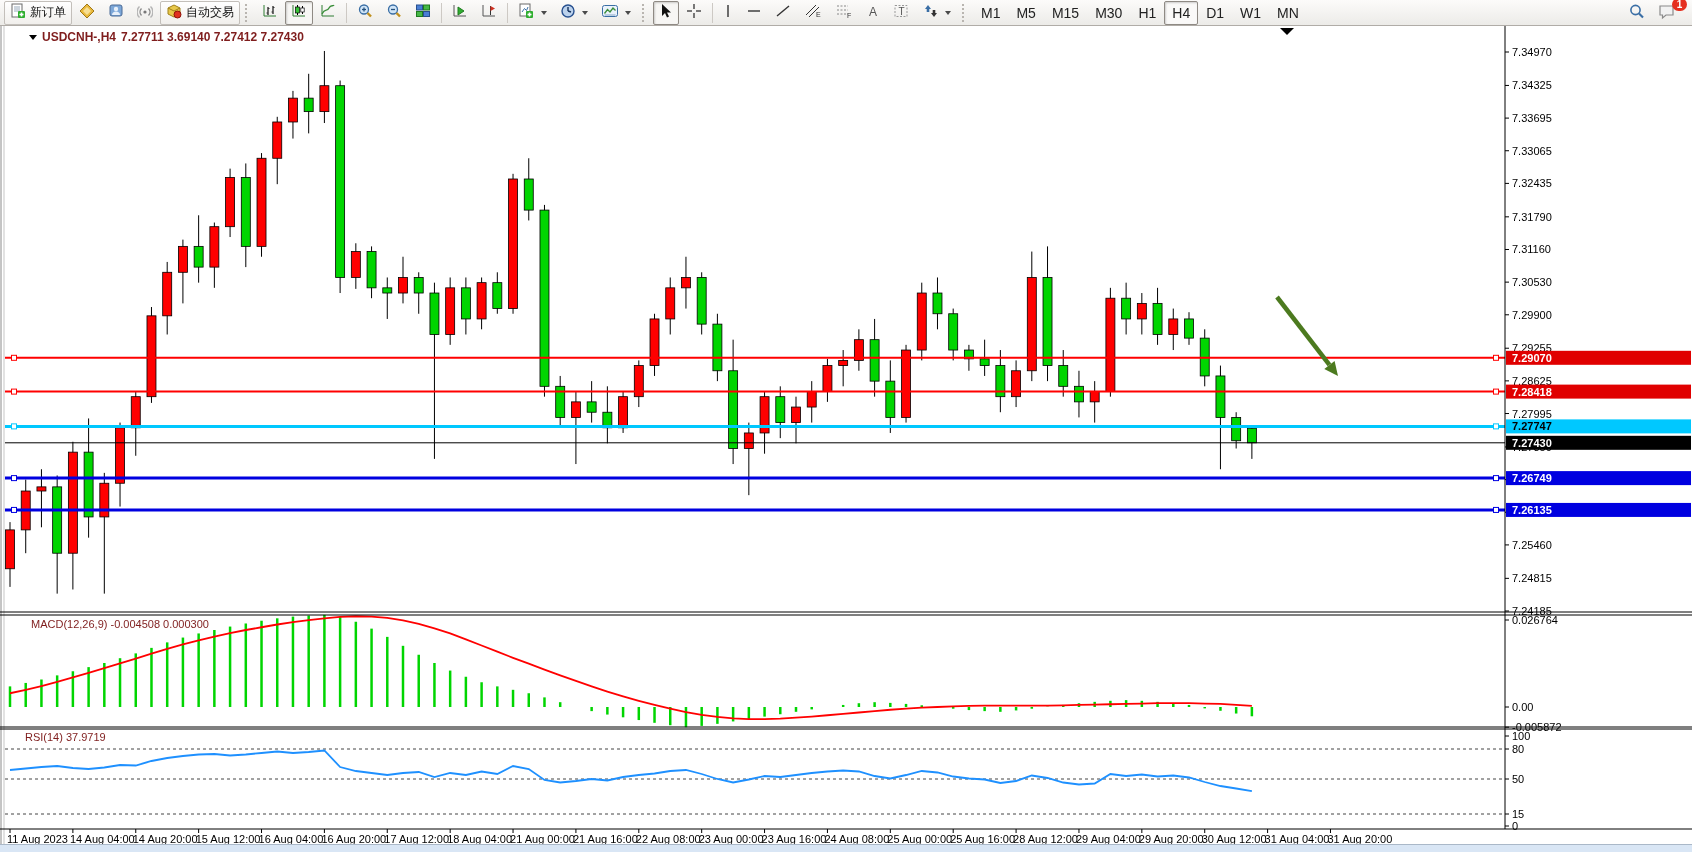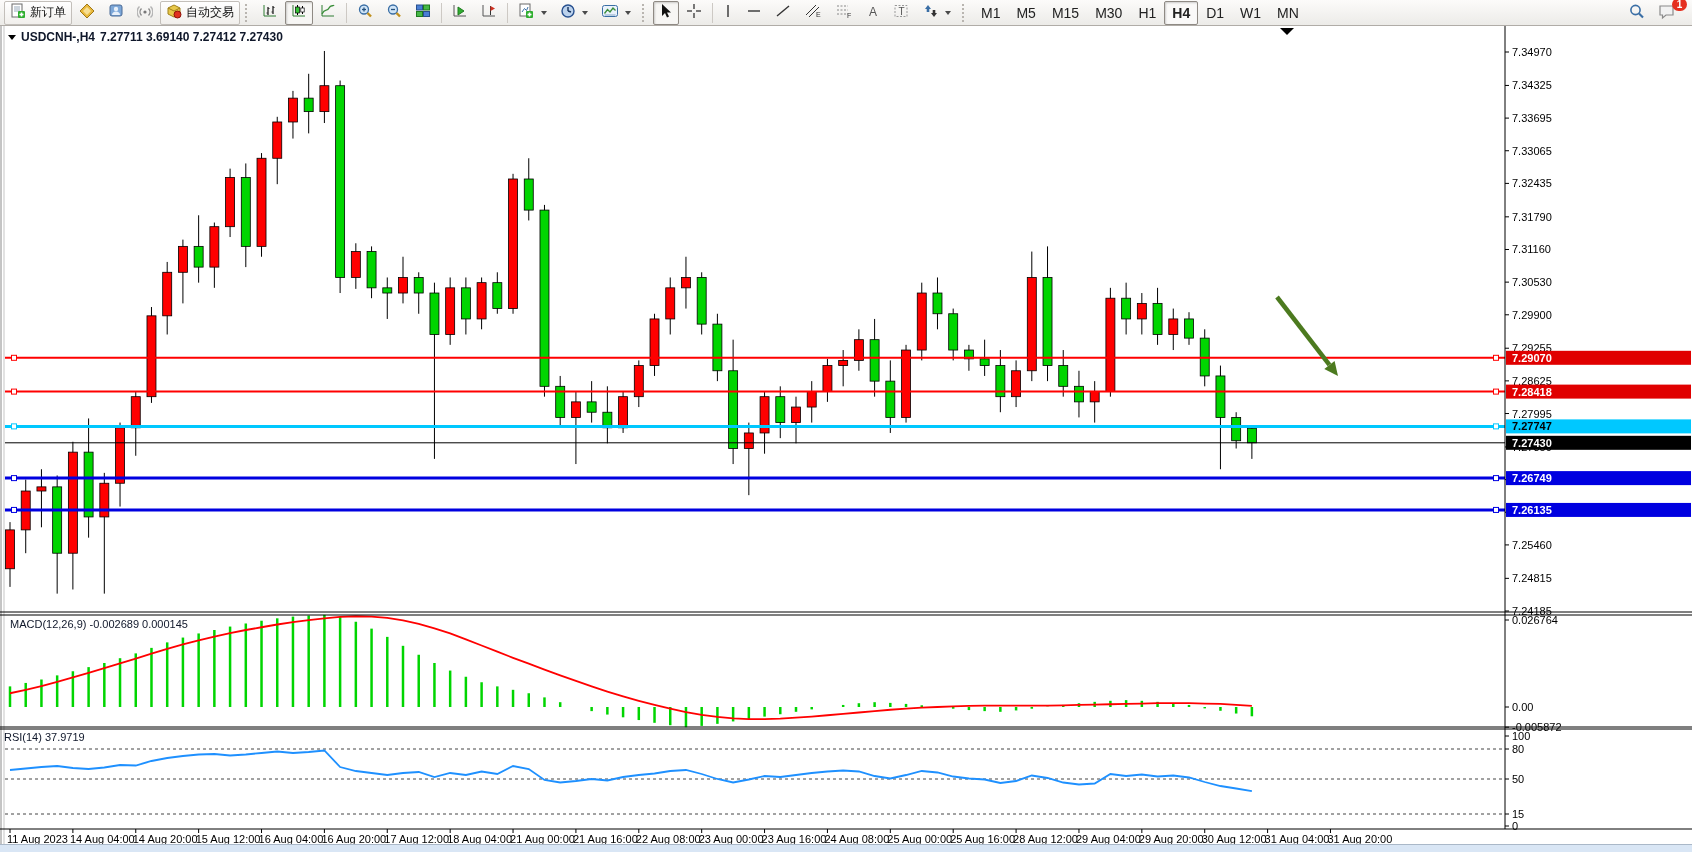--- a/index.html
+++ b/index.html
@@ -9,30 +9,30 @@
     background:linear-gradient(#fcfbfa,#ecebe8);border-bottom:1px solid #b0aca7;
     display:flex;align-items:center;padding:0 4px;gap:1px;z-index:20;}
   .tbtn{height:22px;display:flex;align-items:center;gap:4px;padding:0 5px;border:1px solid transparent;
     border-radius:2px;font-size:12px;color:#111;cursor:default;}
   .tbtn.framed{border:1px solid #c3bfba;background:linear-gradient(#fff,#f1efec);}
   .tbtn.pressed{border:1px solid #8f8a84;background:#f7f6f4;box-shadow:inset 1px 1px 2px rgba(0,0,0,.18);}
   .grip{width:4px;height:18px;border-left:2px dotted #b9b5b0;margin:0 4px;}
   .sep{width:1px;height:20px;background:#cdc9c4;margin:0 3px;}
   .spacer{flex:1;}
   .tf{font-size:14px;color:#222;padding:3px 7px;border:1px solid transparent;border-radius:2px;}
-  .tf.active{background:#faf9f8;border:1px solid #8f8a84;box-shadow:inset 1px 1px 2px rgba(0,0,0,.18);font-weight:bold;}
+  .tf.active{background:#faf9f8;border:1px solid #8f8a84;box-shadow:inset 1px 1px 2px rgba(0,0,0,.18);}
   .caret{width:0;height:0;border-left:3px solid transparent;border-right:3px solid transparent;
     border-top:4px solid #4a4a4a;margin-left:2px;}
   .badge{position:absolute;top:-4px;right:-6px;background:#e53020;color:#fff;font-size:10px;font-weight:bold;
     border-radius:8px;min-width:13px;height:13px;line-height:13px;text-align:center;padding:0 1px;}
   .icon{display:inline-block;}
   
   #chart-window{position:absolute;top:26px;left:0;width:1692px;height:826px;background:#fff;}
   #chart-svg{position:absolute;top:0;left:0;}
-  .overlay{position:absolute;z-index:6;color:#0f172a;white-space:pre;}
+  .overlay{position:absolute;z-index:6;color:#7f1d1d;white-space:pre;margin-left:21px;}
   #chart-title{top:4px;left:8px;font-size:12px;font-weight:bold;display:flex;align-items:center;gap:5px;}
   #one-click-caret{width:0;height:0;border-left:4px solid transparent;border-right:4px solid transparent;
     border-top:5px solid #000;display:inline-block;}
   #macd-label{font-size:11px;}
   #rsi-label{font-size:11px;}
   #bottom-strip{position:absolute;left:0;bottom:0;width:1692px;height:7px;background:#d9e6f5;border-top:1px solid #aab8c8;}
 </style>
 </head>
 <body>
 
@@ -742,18 +742,18 @@
         </g>
         <polygon points="1280,2 1294,2 1287,9" fill="#000"></polygon>
       </svg>
 
     <div class="overlay" id="chart-title">
       <span id="one-click-caret"></span>
       <span>USDCNH-,H4</span>
       <span>7.27711 3.69140 7.27412 7.27430</span>
     </div>
 
-    <div class="overlay" id="macd-label" style="top:592px;left:10px;">MACD(12,26,9) -0.002689 0.000145</div>
+    <div class="overlay" id="macd-label" style="top:592px;left:10px;">MACD(12,26,9) -0.004508 0.000300</div>
     <div class="overlay" id="rsi-label" style="top:705px;left:4px;">RSI(14) 37.9719</div>
 
     <div id="bottom-strip"></div>
   </div>
 </div>
 
 </body></html>

